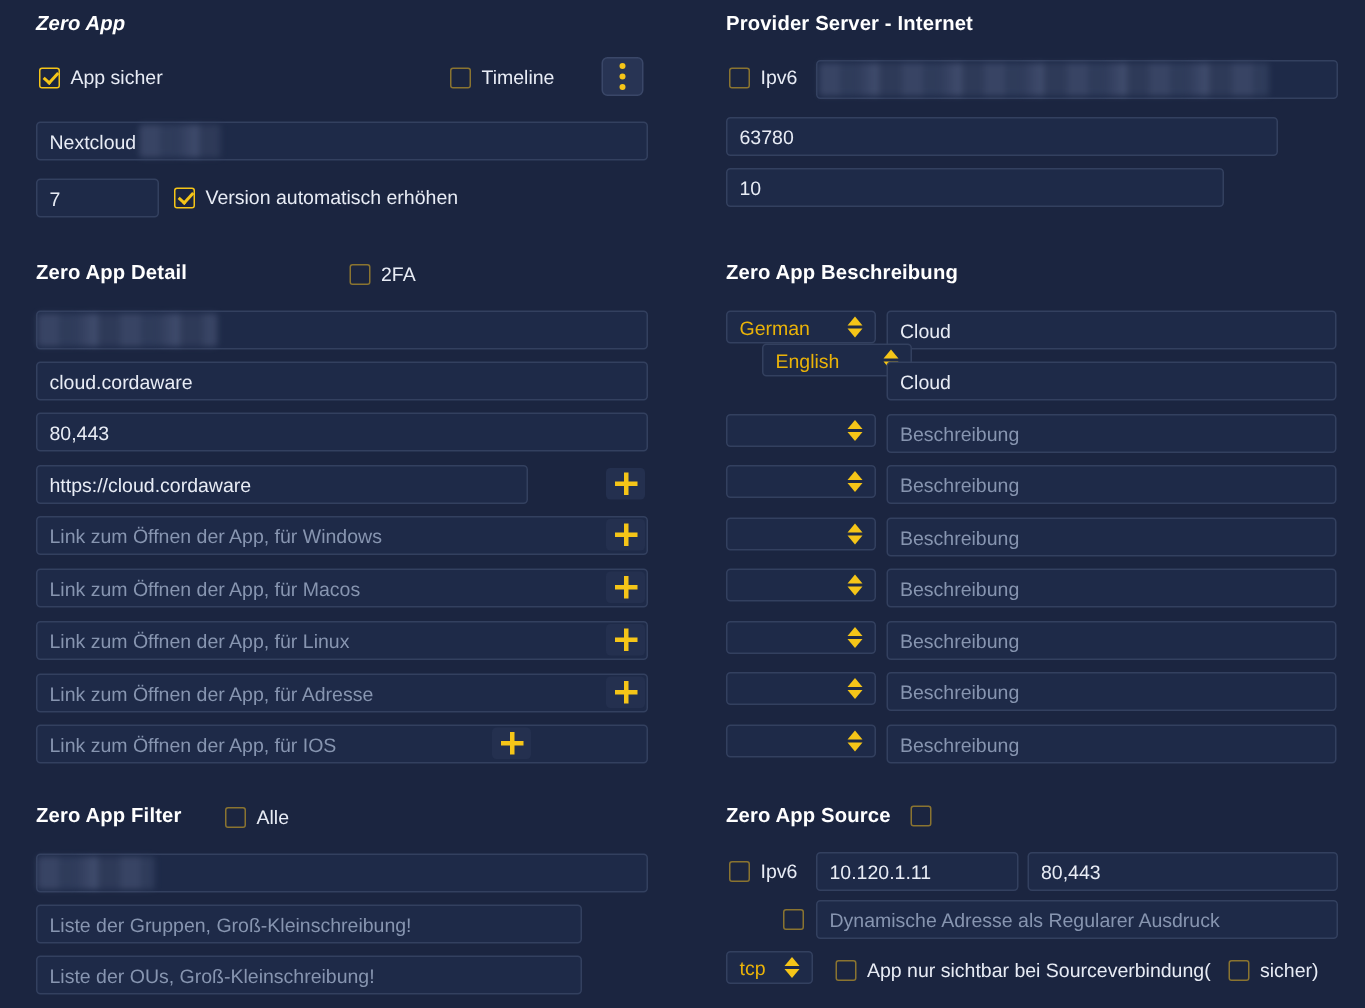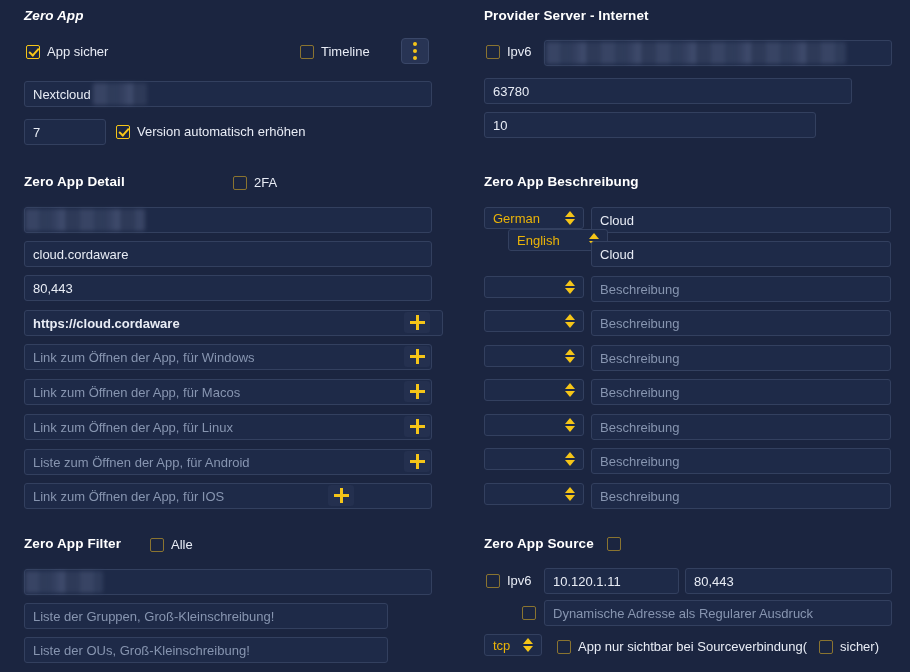--- a/index.html
+++ b/index.html
@@ -228,41 +228,41 @@
     </div>
 
     <div class="abs field blank" style="left:24px; top:207px; width:408px;"></div>
     <div class="redact" style="left:25px; top:209px; width:120px; height:22px;"></div>
 
     <div class="abs field" style="left:24px; top:241px; width:408px;">cloud.cordaware</div>
 
     <div class="abs field" style="left:24px; top:275px; width:408px;">80,443</div>
 
     <div class="abs with-plus" style="left:24px; top:310px; width:408px;">
-      <div class="field" style="width:419px;font-weight:bold;">https://cloud.cordaware</div>
+      <div class="field" style="width:328px;">https://cloud.cordaware</div>
       <div class="plus-btn"></div>
     </div>
 
     <div class="abs with-plus" style="left:24px; top:344px; width:408px;">
       <div class="field placeholder" style="width:408px;">Link zum Öffnen der App, für Windows</div>
       <div class="plus-btn"></div>
     </div>
 
     <div class="abs with-plus" style="left:24px; top:379px; width:408px;">
       <div class="field placeholder" style="width:408px;">Link zum Öffnen der App, für Macos</div>
       <div class="plus-btn"></div>
     </div>
 
     <div class="abs with-plus" style="left:24px; top:414px; width:408px;">
       <div class="field placeholder" style="width:408px;text-align:right;">Link zum Öffnen der App, für Linux</div>
       <div class="plus-btn"></div>
     </div>
 
     <div class="abs with-plus" style="left:24px; top:449px; width:408px;">
-      <div class="field placeholder" style="width:408px;">Liste zum Öffnen der App, für Android</div>
+      <div class="field placeholder" style="width:408px;">Link zum Öffnen der App, für Adresse</div>
       <div class="plus-btn"></div>
     </div>
 
     <div class="abs with-plus" style="left:24px; top:483px; width:332px;">
       <div class="field placeholder" style="width:408px;">Link zum Öffnen der App, für IOS</div>
       <div class="plus-btn"></div>
     </div>
 
     <div class="abs section-title" style="left:24px; top:536px;">Zero App Filter</div>
 

